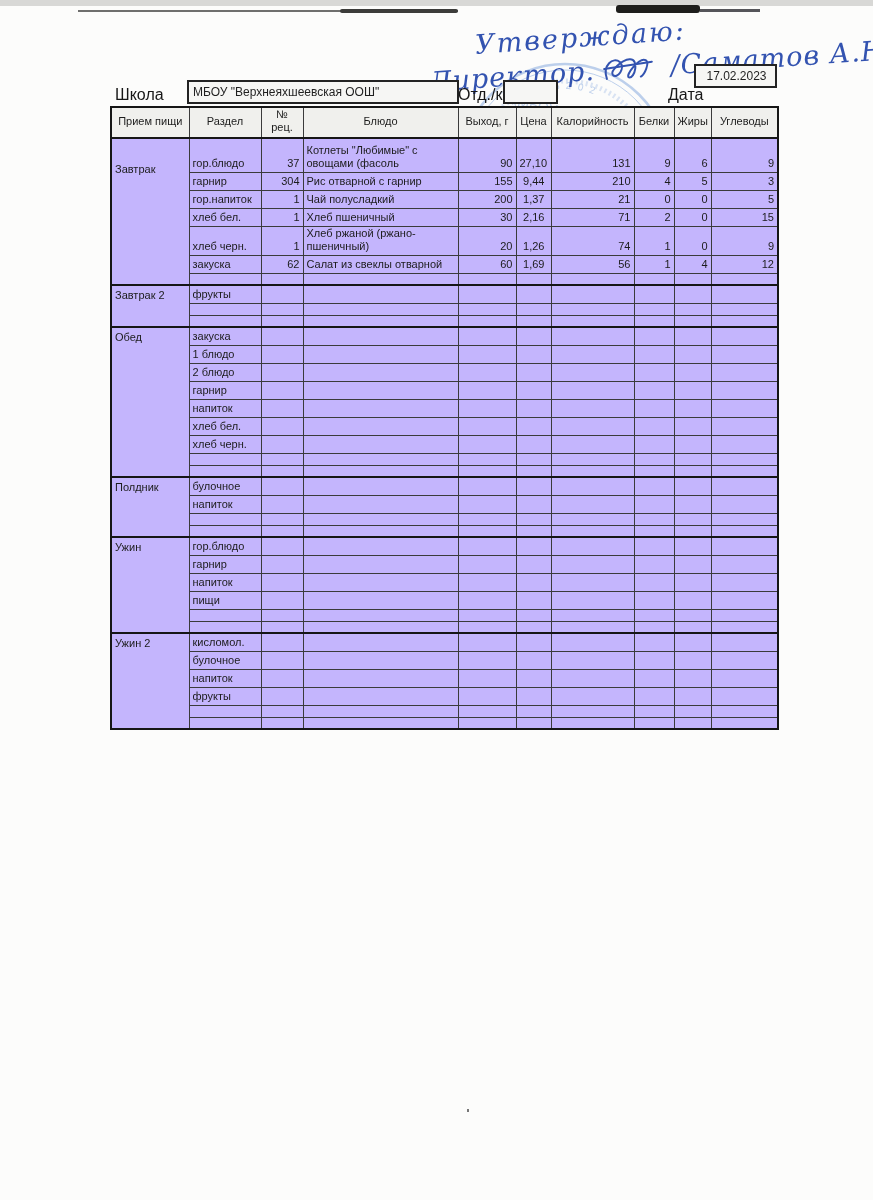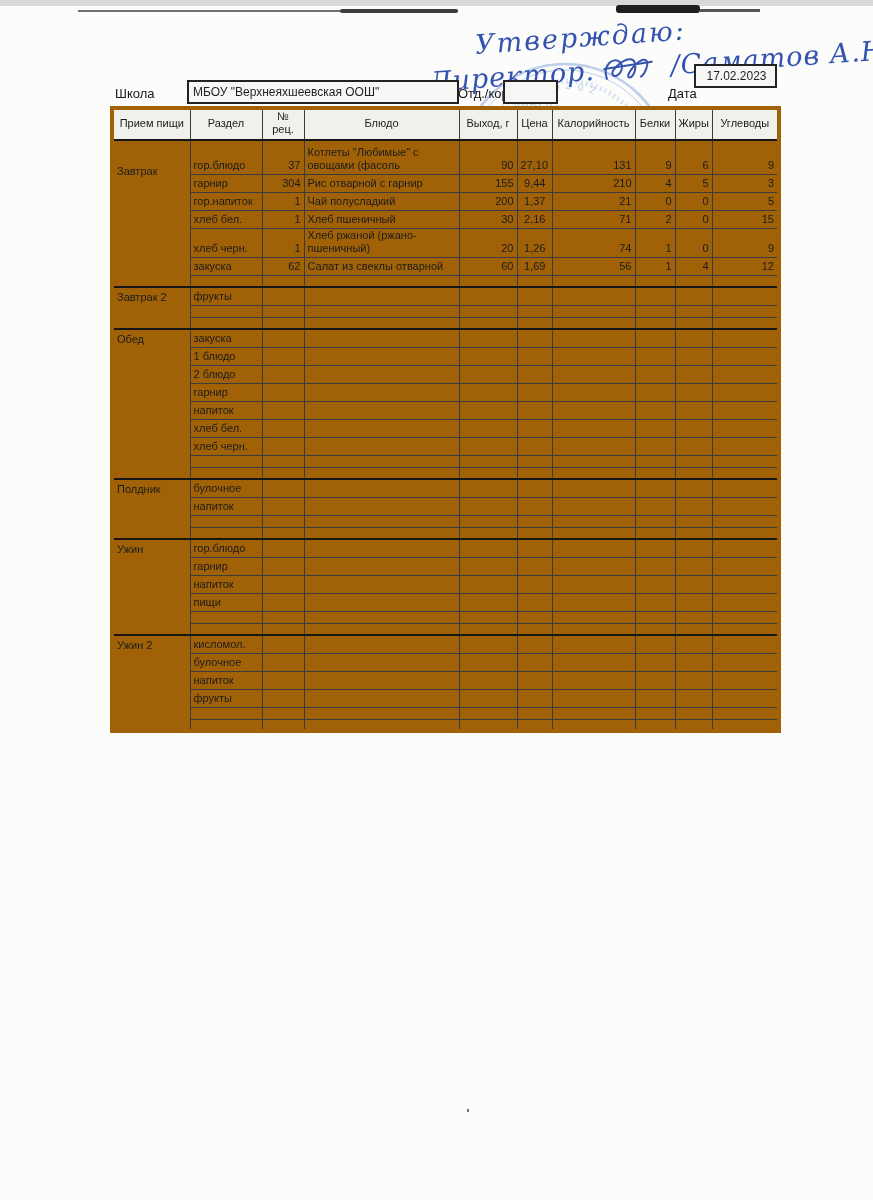--- a/index.html
+++ b/index.html
@@ -23,37 +23,37 @@
     transform:rotate(-4deg);
     font-family:"DejaVu Serif", serif; font-style:italic;
     color:#3353b0; line-height:34px; white-space:nowrap;
   }
   .hw1{font-size:27px; margin-left:48px; letter-spacing:2px;}
   .hw2{font-size:27px; letter-spacing:1px; display:flex; align-items:center; gap:6px;}
   .sig{flex:0 0 auto;}
   
   .stamp{position:absolute; left:455px; top:58px; opacity:.5; pointer-events:none;}
   
-  .lbl{position:absolute; font-size:13px; color:#171717;}
+  .lbl{position:absolute; font-size:16px; color:#171717;}
   .box{
     position:absolute; height:20px; border:2px solid #232323;
     background:#f6f6f4; font-size:12px; line-height:20px; padding-left:4px;
     box-sizing:content-box;
   }
   .lbl-school{left:115px; top:86px;}
   .box-school{left:187px; top:80px; width:264px;}
   .lbl-dept{left:458px; top:86px;}
   .box-dept{left:503px; top:80px; width:47px;}
   .lbl-date{left:668px; top:86px;}
   .box-date{left:694px; top:64px; width:77px; text-align:center; padding-left:2px;}
   
   table.menu{
     position:absolute; left:110px; top:106px; width:667px;
     border-collapse:collapse; table-layout:fixed;
-    background:#a16207; border:4px solid #a16207;
+    background:#c4b5fd; border:2px solid #a16207;
   }
   .menu th,.menu td{
     border:1px solid #3b3b3b; font-size:11px; line-height:13px;
     font-weight:normal; padding:0 3px 2px 3px; vertical-align:bottom;
     overflow:hidden; color:#1c1c1c;
   }
   .menu thead{border:2px solid #161616;}
   .menu thead th{height:19px; text-align:center; vertical-align:middle; padding-bottom:3px; background:#f0f0ed;}
   .menu tbody{border:2px solid #161616;}
   .menu tr{height:18px;}

